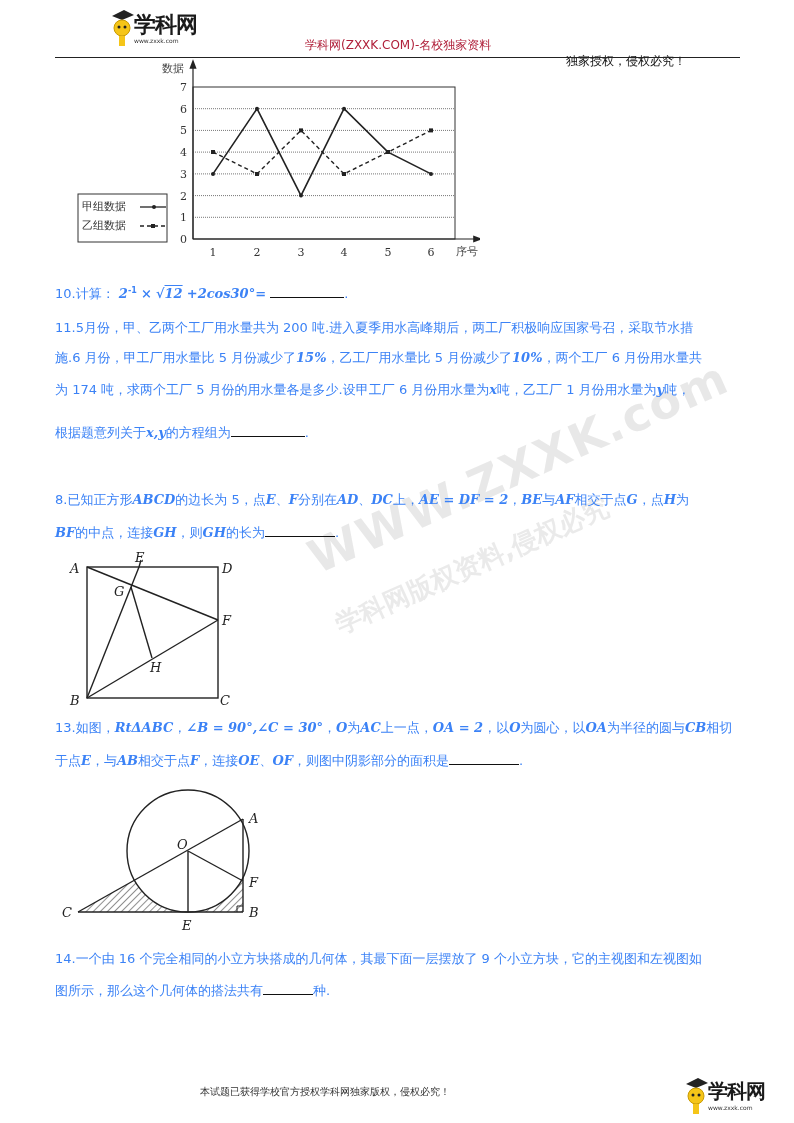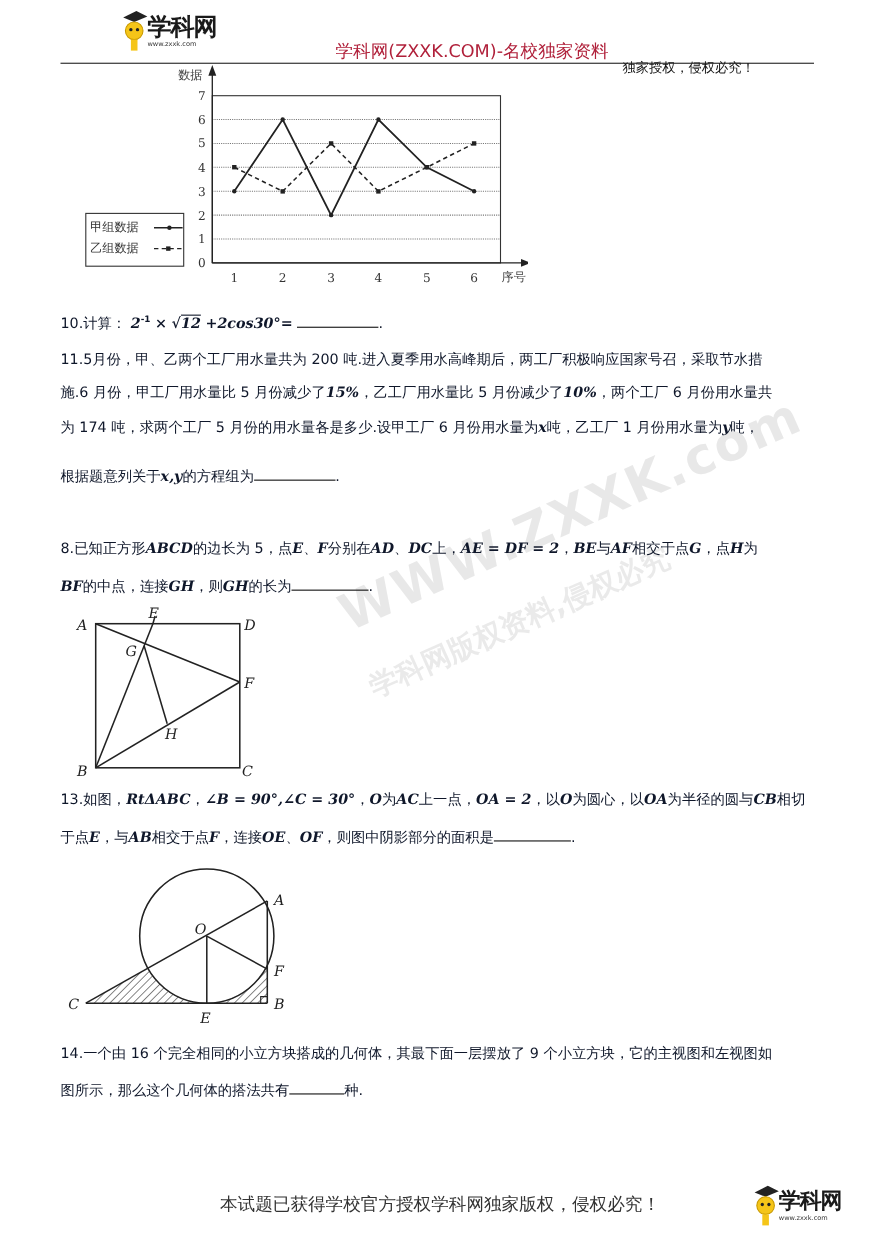--- a/index.html
+++ b/index.html
@@ -2,31 +2,31 @@
 <html><head>
 <meta charset="utf-8">
 <style>
   html, body { margin: 0; padding: 0; background: #ffffff; }
   body { width: 794px; height: 1123px; position: relative; overflow: hidden;
          font-family: "DejaVu Sans", sans-serif; color: #111; }
   .abs { position: absolute; }
   .header-logo { left: 110px; top: 8px; width: 95px; height: 40px; }
   .logo-text { position: absolute; left: 24px; top: 2px; font-size: 22px; font-weight: bold; color: #1a1a1a; letter-spacing: -1px; font-family: Liberation Mono, monospace; }
   .logo-url { position: absolute; left: 24px; top: 29px; font-size: 6px; color: #333; }
-  .header-mid { left: 305px; top: 37px; font-size: 16px; color: #b0203a; }
+  .header-mid { left: 305px; top: 37px; font-size: 12px; color: #b0203a; }
   .header-right { left: 566px; top: 37px; font-size: 12px; color: #111; margin-top: 16px; }
   .header-rule { left: 55px; top: 57px; width: 685px; height: 1px; background: #222; }
-  .q { position: absolute; left: 55px; font-size: 13px; line-height: 15px; white-space: nowrap; color: #0f172a; }
+  .q { position: absolute; left: 55px; font-size: 13px; line-height: 15px; white-space: nowrap; color: #3b82f6; }
   .q b, .m { font-family: "DejaVu Serif", serif; font-weight: bold; font-style: italic; }
   .blank { display: inline-block; border-bottom: 1px solid #111; vertical-align: baseline; height: 12px; }
   .watermark1 { left: 300px; top: 535px; font-size: 46px; font-weight: bold; color: rgba(150,150,150,0.22);
                 transform: rotate(-24deg); transform-origin: left top; font-family: "DejaVu Sans", sans-serif; letter-spacing: 2px;}
   .watermark2 { left: 330px; top: 610px; font-size: 26px; font-weight: bold; color: rgba(150,150,150,0.2);
                 transform: rotate(-24deg); transform-origin: left top; }
-  .footer-text { left: 200px; top: 1085px; font-size: 16px; color: #333; }
+  .footer-text { left: 200px; top: 1085px; font-size: 10px; color: #333; }
   .footer-logo { left: 684px; top: 1076px; width: 100px; height: 44px; }
   svg text { font-family: "DejaVu Serif", serif; }
 </style>
 </head>
 <body>
 
 <div class="abs header-logo">
   <svg width="26" height="40" style="position:absolute;left:0;top:0">
     <polygon points="2,8 14,2 24,7 12,12" fill="#222"></polygon>
     <circle cx="12" cy="20" r="8" fill="#f5c518" stroke="#c99a00"></circle>

